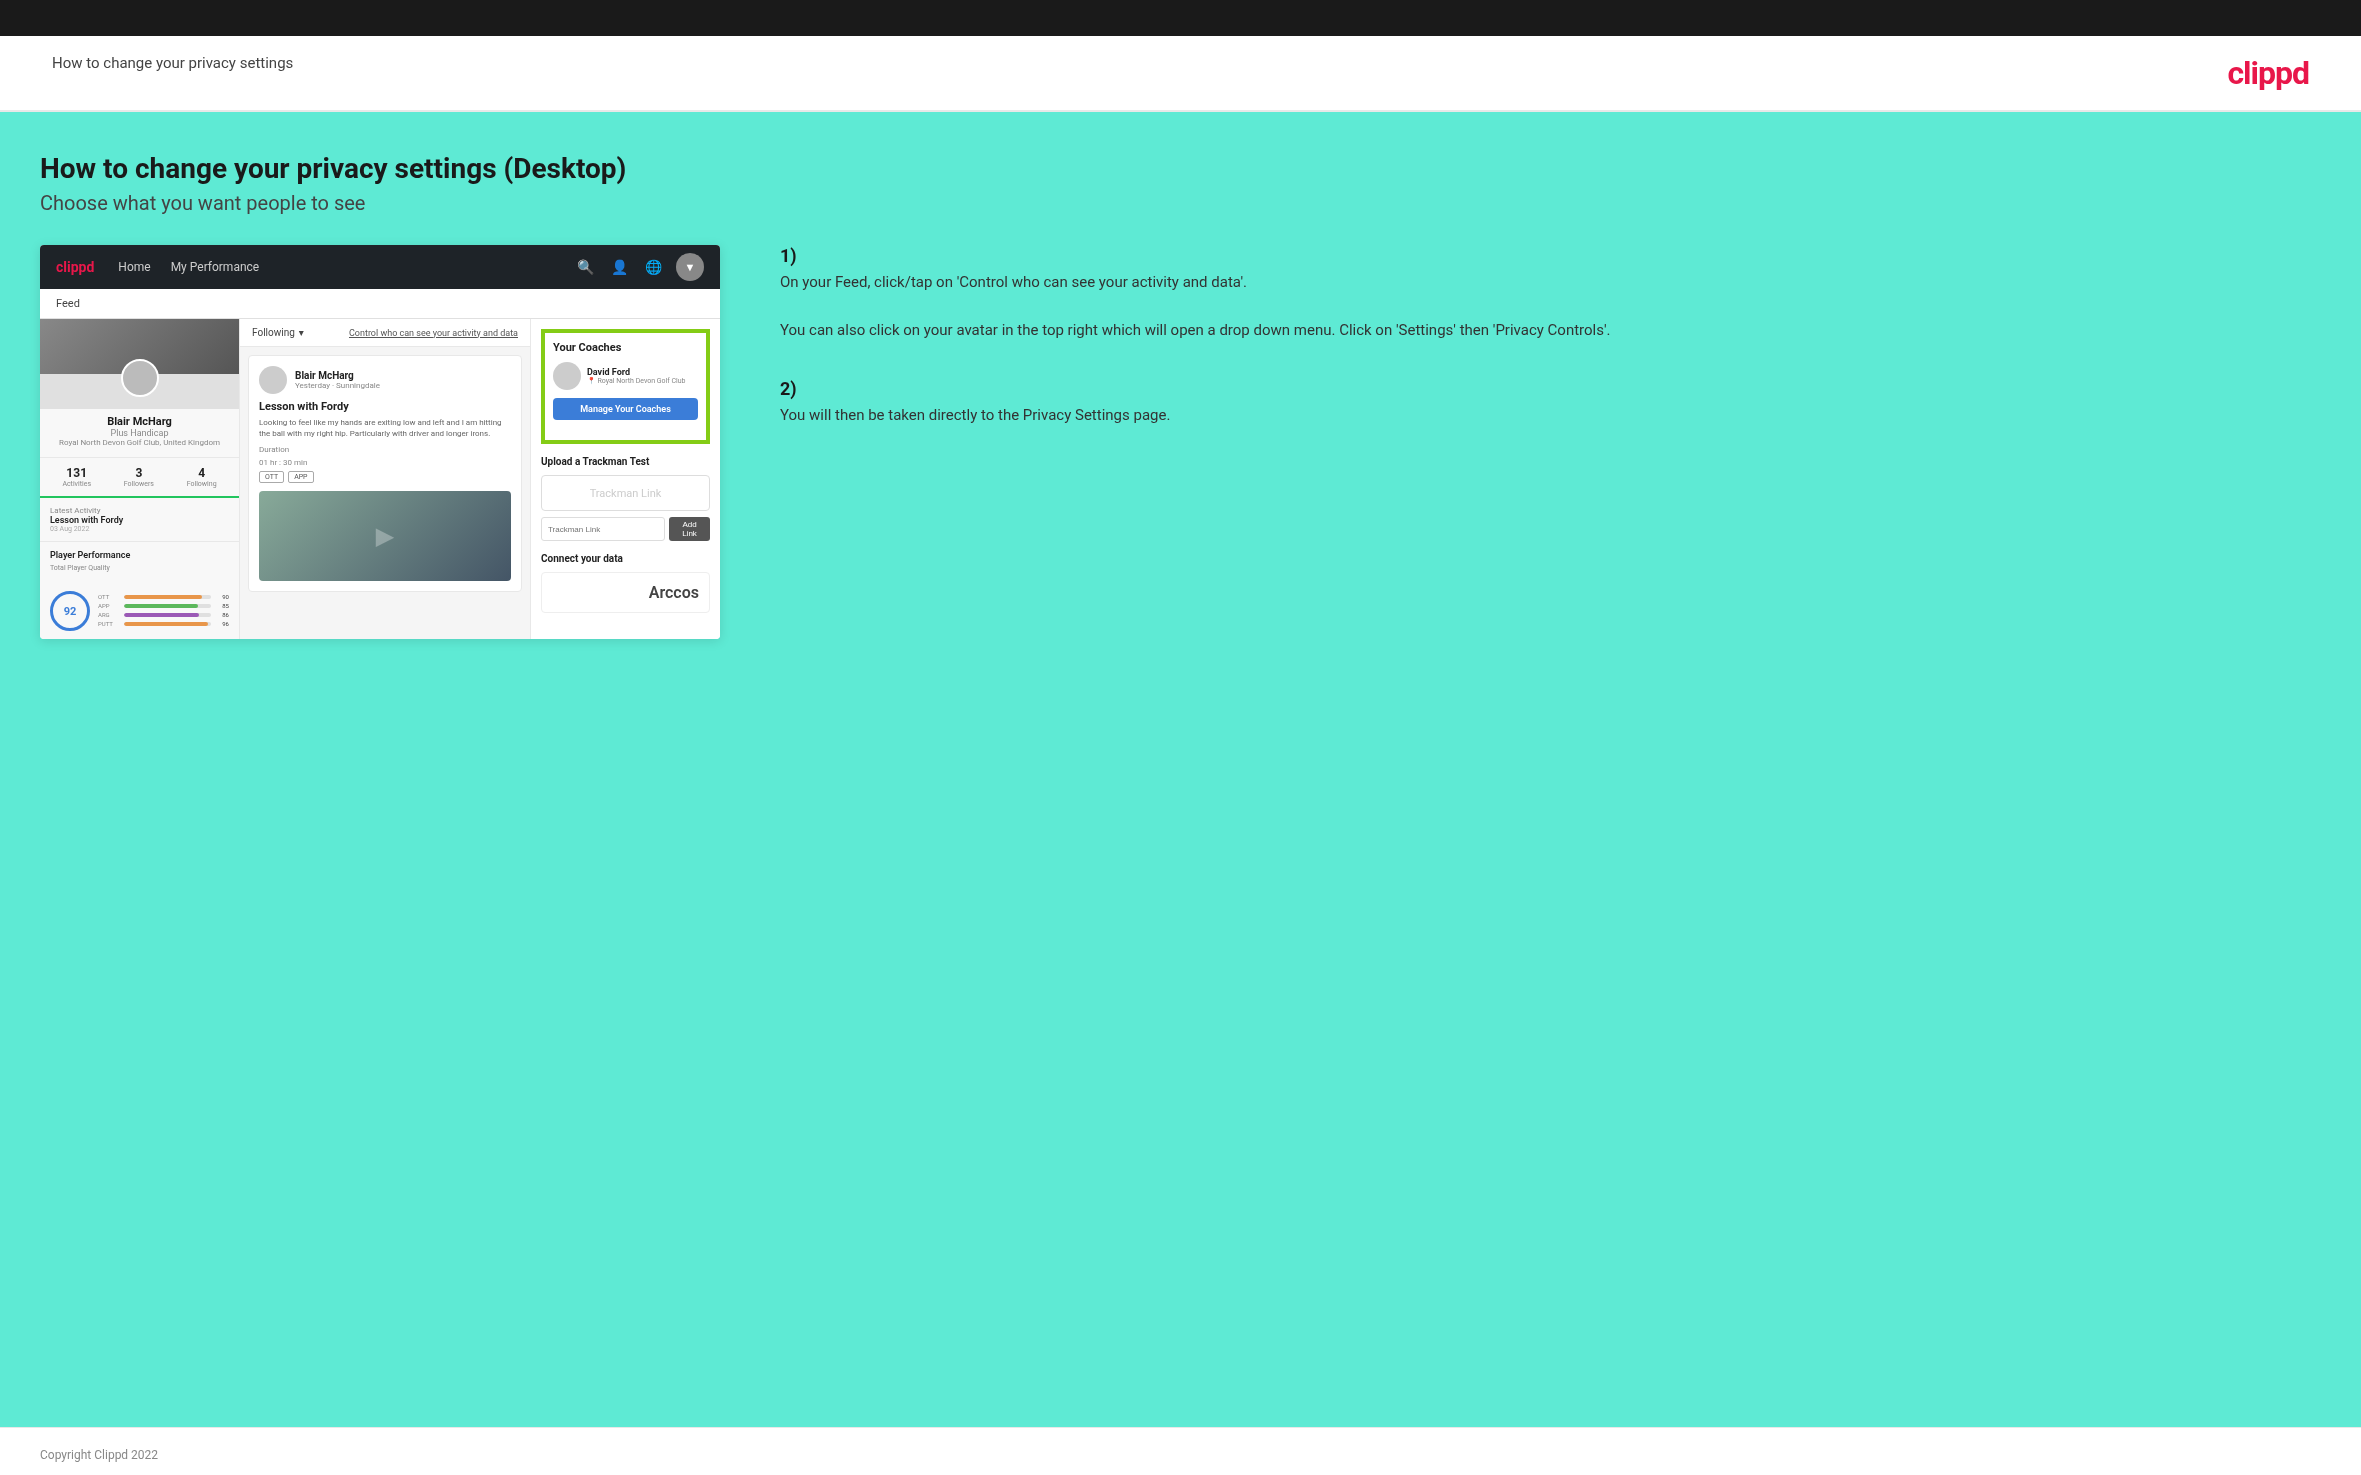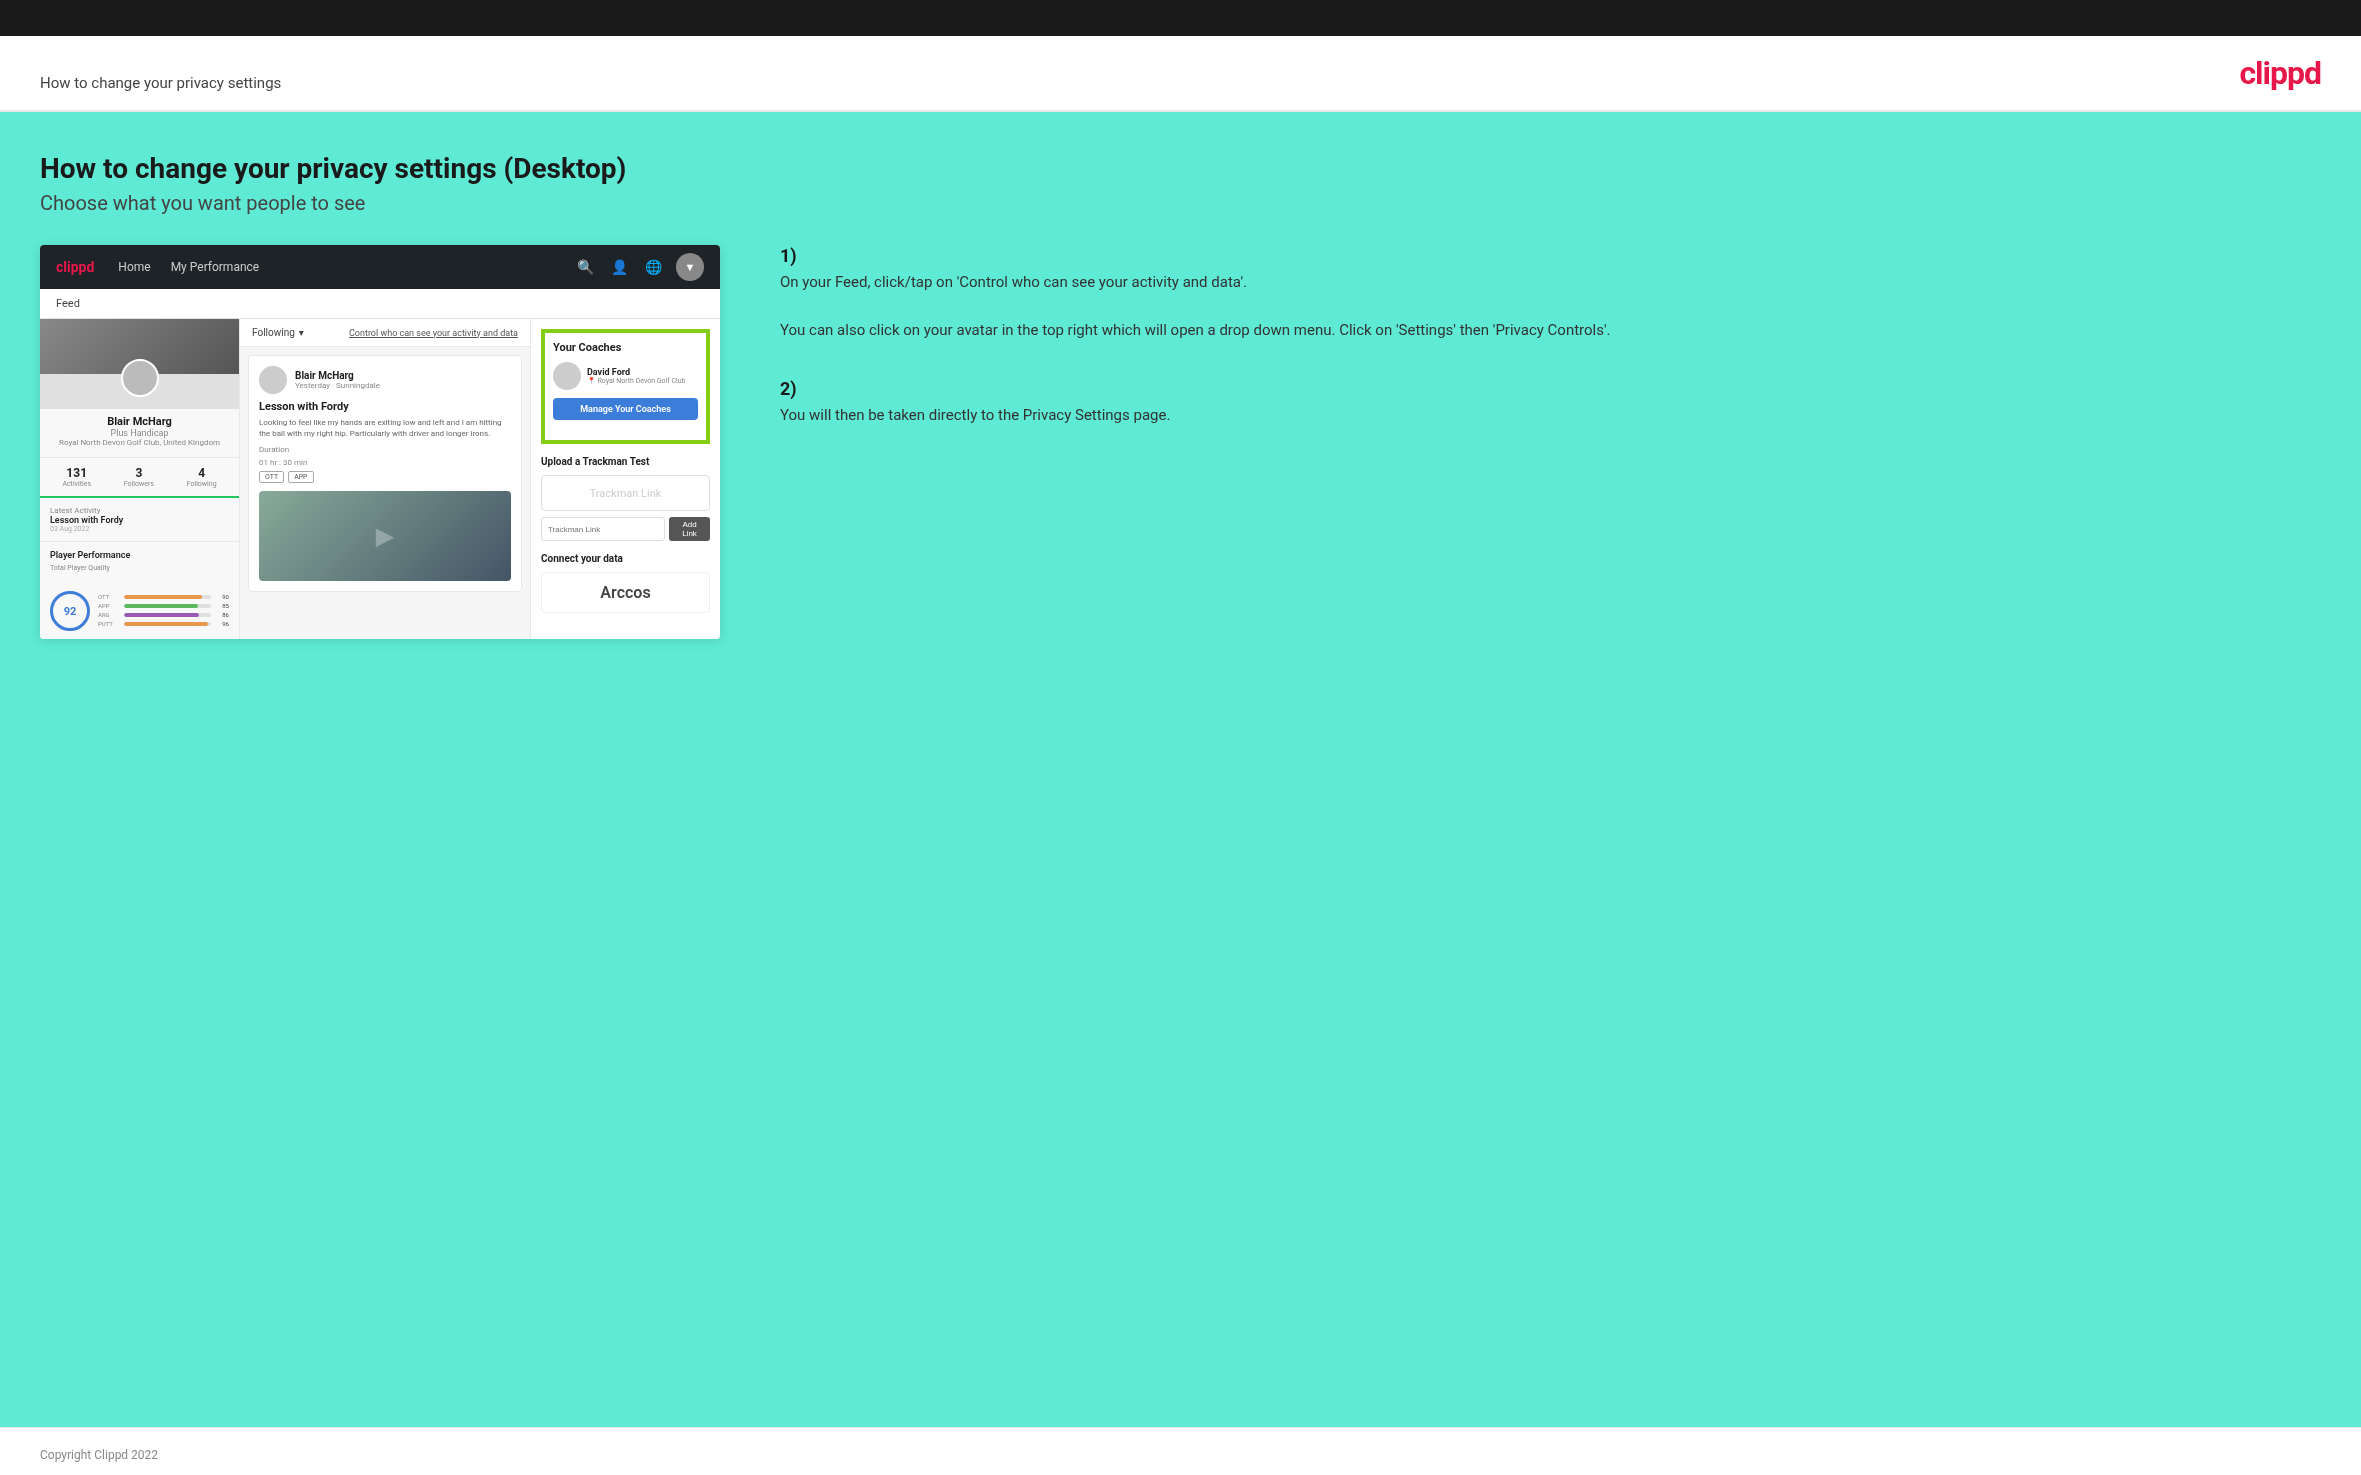--- a/index.html
+++ b/index.html
@@ -12,23 +12,23 @@
     
     .top-bar {
       background: #1a1a1a;
       height: 36px;
       width: 100%;
     }
 
     
     .site-header {
       display: flex;
-      align-items: flex-end;
+      align-items: flex-start;
       justify-content: space-between;
-      padding: 18px 40px;
+      padding: 18px 52px;
       border-bottom: 2px solid #e8e8e8;
     }
     .site-header-title {
       font-size: 15px;
       color: #444;
     }
     .clippd-logo {
       font-size: 32px;
       font-weight: 700;
       color: #e8174a;
@@ -467,21 +467,21 @@
       font-size: 8px;
     }
 
     .mockup-connect-title {
       font-size: 10px;
       font-weight: 700;
       margin-top: 12px;
       margin-bottom: 8px;
     }
     .mockup-arccos {
-      text-align: center;
+      text-align: right;
       font-size: 16px;
       font-weight: 600;
       color: #444;
       padding: 10px;
       border: 1px solid #eee;
       border-radius: 4px;
     }
 
     
     .instructions-panel {

